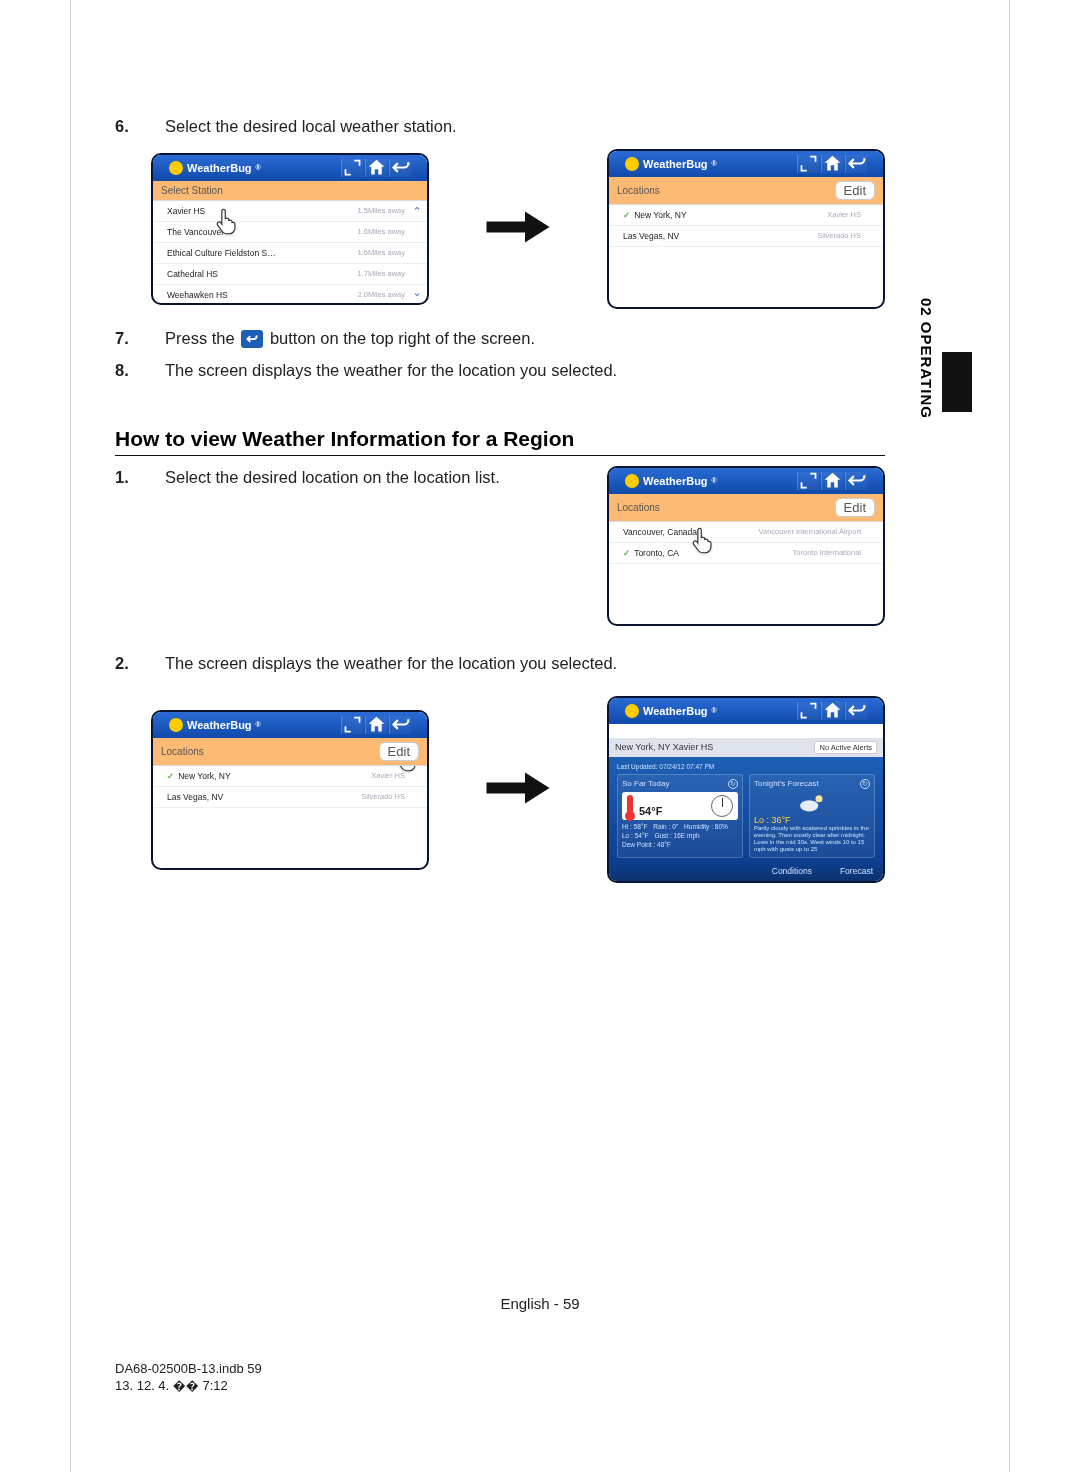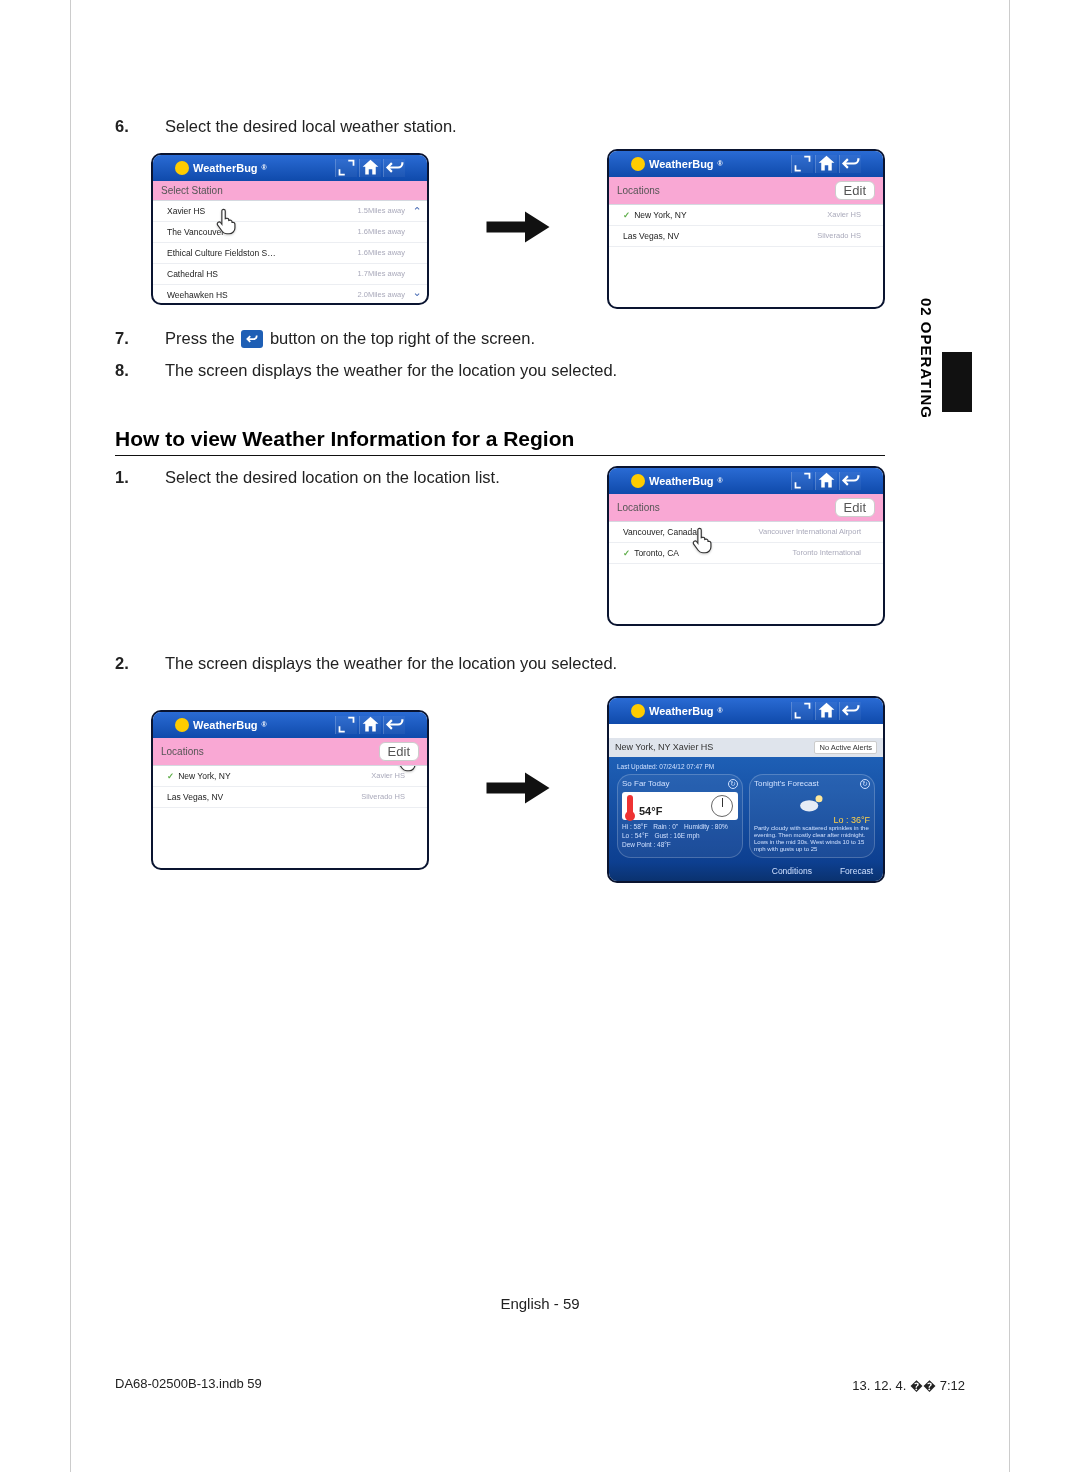--- a/index.html
+++ b/index.html
@@ -8,59 +8,59 @@
   .content { position: absolute; left: 115px; top: 115px; width: 770px; }
   ol.steps { list-style: none; }
   ol.steps > li { display: flex; margin-bottom: 8px; font-size: 16.5px; color: #222; line-height: 1.45; }
   ol.steps > li .num { font-weight: bold; width: 34px; flex: none; }
   ol.steps > li .txt { flex: 1; margin-left: 16px; }
   .inline-icon { display:inline-flex; align-items:center; justify-content:center; width:22px; height:18px; background:#1e5fb5; border-radius:3px; color:#fff; font-size:13px; vertical-align:middle; margin:0 2px; position:relative; top:-1px;}
   .inline-icon svg { width:14px; height:14px; }
   .figs { display:flex; align-items:center; justify-content:space-between; margin: 10px 0 18px 36px; }
   .arrow-big svg { width:70px; height:50px; }
   .wb-screen { width: 278px; border: 2px solid #0a1430; border-radius: 10px; overflow:hidden; background:#fff; font-size:9px; color:#555; }
-  .wb-titlebar { background: linear-gradient(#2a6bd4,#0f4aab); height:26px; display:flex; align-items:center; padding:0 22px; color:#fff; font-weight:bold; font-size:11px; justify-content:space-between;}
+  .wb-titlebar { background: linear-gradient(#2a6bd4,#0f4aab); height:26px; display:flex; align-items:center; padding:0 16px; color:#fff; font-weight:bold; font-size:11px; justify-content:space-between;}
   .wb-titlebar .brand { display:flex; align-items:center; gap:4px;}
   .wb-titlebar .brand .bug { width:14px; height:14px; background:#ffcc00; border-radius:50%; display:inline-block;}
   .wb-titlebar .tools { display:flex; gap:2px;}
   .wb-titlebar .tools .tool { width:22px; height:18px; background:rgba(255,255,255,0.05); border-left:1px solid rgba(255,255,255,0.2); display:flex; align-items:center; justify-content:center; color:#fff; font-size:12px;}
-  .wb-sub { background:#f9a8d4; padding:4px 8px; font-size:10px; border-bottom:1px solid #d5d9e0; display:flex; justify-content:space-between; align-items:center;}
+  .wb-sub { background:#fdba74; padding:4px 8px; font-size:10px; border-bottom:1px solid #d5d9e0; display:flex; justify-content:space-between; align-items:center;}
   .wb-sub .editbtn { font-size:13px; background:#fff; border:1px solid #ccc; padding:1px 8px; border-radius:6px;}
   .wb-list { height:102px; overflow:hidden; position:relative;}
   .wb-row { display:flex; justify-content:space-between; padding:5px 22px 5px 14px; border-bottom:1px solid #eceef2; font-size:8.5px;}
   .wb-row .loc { color:#222; width:50%;}
   .wb-row .meta { color:#aab; font-size:7.5px;}
   .wb-row .check { color:#5fae4a; margin-right:4px; font-weight:bold;}
   .wb-scroll { position:absolute; right:4px; top:4px; bottom:4px; width:12px; display:flex; flex-direction:column; justify-content:space-between; align-items:center; color:#4a6db5; font-size:11px;}
   .hand-cursor { position:absolute; width:28px; height:28px; }
   .hand-cursor svg { width:100%; height:100%; filter: drop-shadow(0 1px 1px rgba(0,0,0,0.2)); }
   h2.section-title { font-size: 21px; font-weight: bold; margin-top: 44px; margin-bottom: 10px; border-bottom: 1px solid #111; padding-bottom: 4px;}
   .side-tab { position:absolute; right: 138px; top: 292px; width:28px; height:170px; }
   .side-tab .lbl { writing-mode: vertical-rl; font-size: 15px; font-weight:600; letter-spacing:1px; padding:6px 4px; text-align:left;}
   .side-tab .darkblock { position:absolute; right:-30px; top:60px; width:30px; height:60px; background:#111;}
   .wb-weather-body { background:linear-gradient(#1e5fb5,#0d3f90); color:#fff; padding:6px 8px 4px; font-size:8px;}
   .wb-weather-top { background:#dfe4ec; color:#333; padding:3px 6px; font-size:9px; display:flex; justify-content:space-between; align-items:center;margin-top:14px;}
   .wb-weather-top .alerts{ background:#fff; border:1px solid #ccc; padding:1px 4px; font-size:7.5px; border-radius:2px;}
   .wb-panels { display:flex; gap:6px; margin-top:4px;}
-  .wb-panel { flex:1; background:rgba(255,255,255,0.06); border:1px solid rgba(255,255,255,0.2); border-radius:14px; padding:4px;}
+  .wb-panel { flex:1; background:rgba(255,255,255,0.06); border:1px solid rgba(255,255,255,0.2); border-radius:3px; padding:4px;}
   .wb-panel h5{ font-size:8px; font-weight:normal; color:#cfe0ff; margin-bottom:2px; display:flex; justify-content:space-between;}
   .wb-panel .ref{ width:10px;height:10px;border:1px solid #cfe0ff;border-radius:50%; font-size:7px; display:flex;align-items:center;justify-content:center;}
   .wb-temp-row{display:flex;align-items:flex-end;gap:6px;background:#fff;color:#222;border-radius:3px;padding:3px 5px;margin:3px 0;}
   .wb-therm{width:6px;height:22px;background:linear-gradient(#e33,#e33);border-radius:3px;position:relative;}
   .wb-therm::after{content:"";position:absolute;bottom:-4px;left:-2px;width:10px;height:10px;background:#e33;border-radius:50%;}
   .wb-temp-val{font-size:11px;font-weight:bold;}
   .wb-dial{width:22px;height:22px;border:1px solid #666;border-radius:50%;position:relative;}
   .wb-dial::after{content:"";position:absolute;left:50%;top:2px;width:1px;height:9px;background:#333;}
   .wb-stats{display:flex;flex-wrap:wrap;gap:2px 6px;font-size:6.5px;color:#cfe0ff;}
   .wb-forecast-icon{width:28px;height:20px;margin:4px auto 2px;display:block;}
-  .wb-lo{color:#ffd24a;font-size:9px;text-align:right;}
+  .wb-lo{color:#ffd24a;font-size:9px;}
   .wb-fc-text{font-size:6px;color:#cfe0ff;line-height:1.2;}
   .wb-bottom-tabs{display:flex;justify-content:flex-end;gap:28px;padding:4px 10px 5px;font-size:8.5px;color:#cfe0ff;background:linear-gradient(#0d3f90,#0a326f);}
   .footer-center { position:absolute; bottom:160px; width:100%; text-align:center; font-size:15px; color:#222;}
-  .footer-line { position:absolute; bottom:78px; left:115px; right:115px; display:flex; justify-content:space-between; font-size:13px; color:#222;}
+  .footer-line { position:absolute; bottom:78px; left:115px; right:115px; display:flex; justify-content:space-between; font-size:13px; color:#222;flex-direction:column;}
   .txt p { margin-bottom:2px;}
 </style>
 </head>
 <body>
 
 <div class="page-frame"></div>
 
 <div class="side-tab">
   <div class="lbl">02  OPERATING</div>
   <div class="darkblock"></div>

